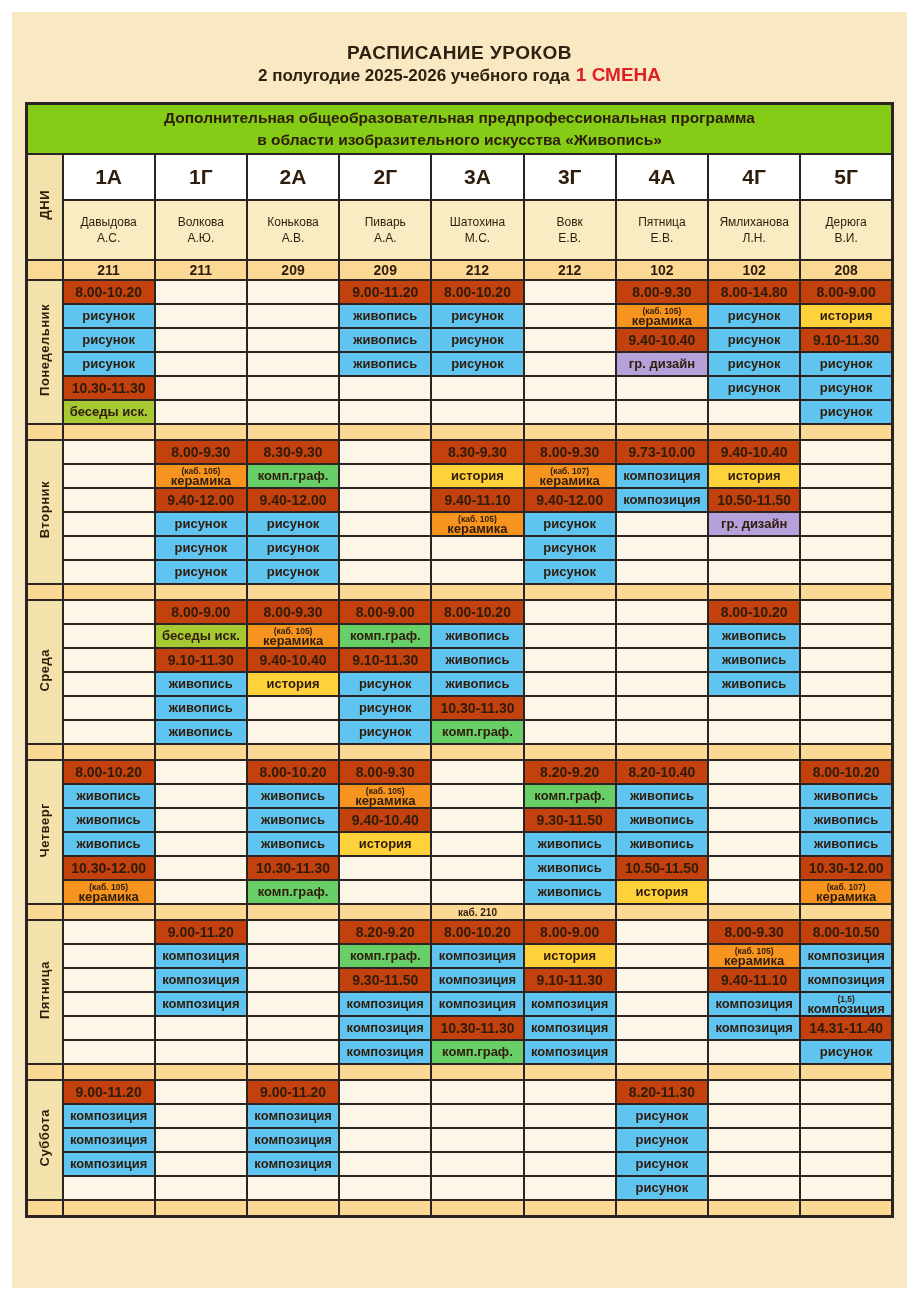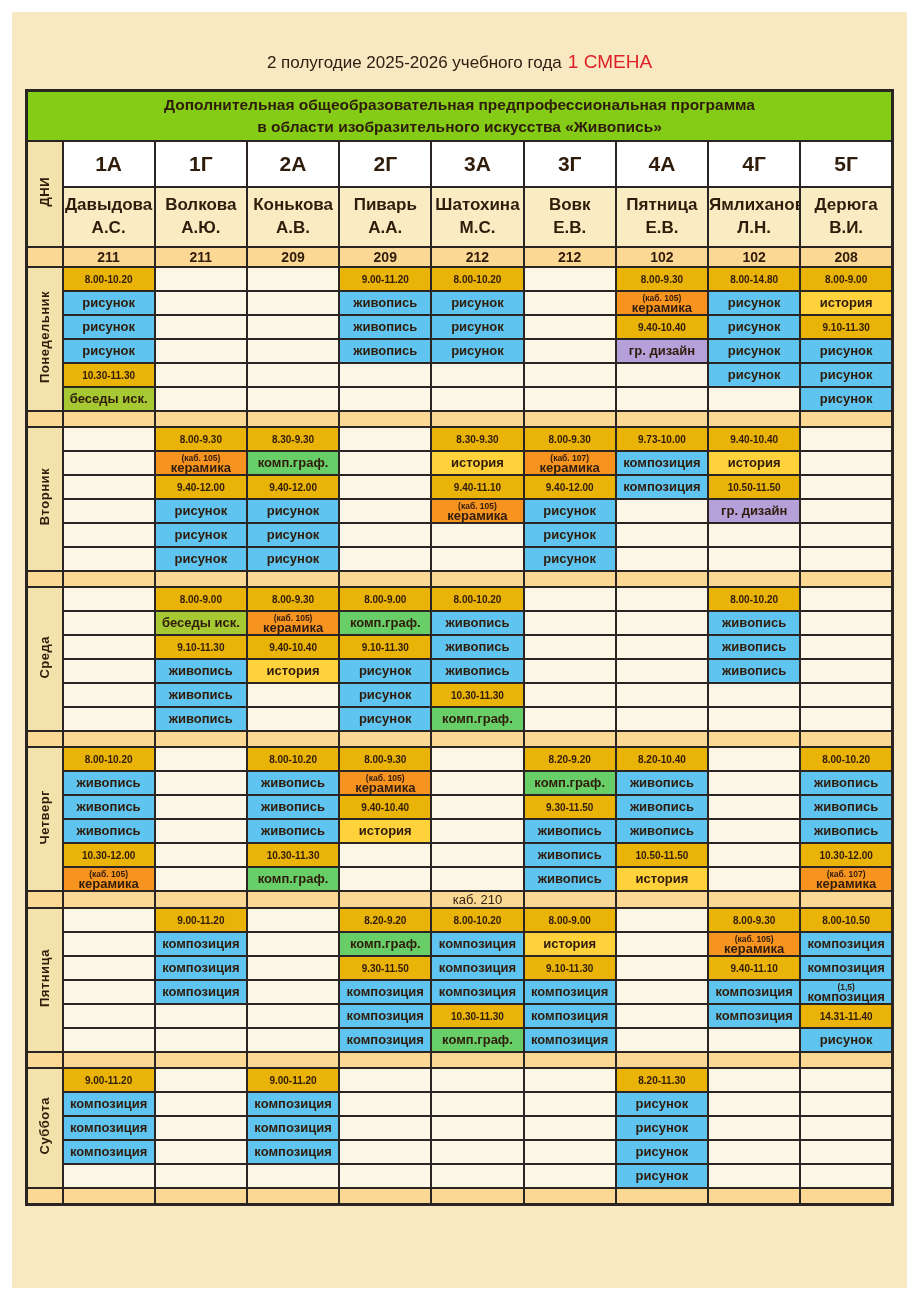--- a/index.html
+++ b/index.html
@@ -1,52 +1,53 @@
 <!DOCTYPE html>
 <html><head>
 <meta charset="utf-8">
 <style>
   html,body { margin:0; padding:0; background:#ffffff; }
   body { width:919px; height:1300px; font-family:"Liberation Sans", sans-serif; position:relative; }
   .page { position:absolute; left:12px; top:12px; width:895px; height:1276px; background:#f8e9c3; }
   .titles { text-align:center; padding-top:30px; color:#2f2012; }
   .main-title { font-size:19px; font-weight:bold; letter-spacing:.5px; }
   .sub-title  { font-size:17px; font-weight:bold; margin-top:16px; }
-  .term-line  { font-size:17px; font-weight:normal; margin-top:9px; }
+  .term-line  { font-size:17px; font-weight:bold; }
   .shift { color:#df1f26; font-size:19px; margin-left:6px; }
 
   table.sched { border-collapse:collapse; width:869px; margin:16px auto 0 auto; table-layout:fixed;
                 border:3px solid #2a2522; background:#fbf6e6; }
   table.sched td { border:2px solid #2a2522; text-align:center; vertical-align:middle; padding:0;
                    overflow:hidden; color:#2f1c0b; }
 
   .banner-cell { background:#84cc16; height:48px; font-size:15.5px; font-weight:bold; line-height:1.45; }
 
   .dni-cell   { background:#f4e2ac; }
   .day-cell   { background:#f4e2ac; }
   .vert { writing-mode:vertical-rl; transform:rotate(180deg); font-weight:bold; font-size:13px;
           letter-spacing:.5px; white-space:nowrap; display:inline-block; }
 
   .group-cell   { background:#ffffff; height:44px; font-size:21px; font-weight:bold; color:#3d1e0c; }
-  .teacher-cell { background:#faecc2; height:58px; font-size:17px; font-weight:bold; line-height:1.35; }
+  .teacher-cell { background:#faecc2; height:58px; font-size:12px; font-weight:normal; line-height:1.35; }
   .band-cell    { background:#fbd894; }
   .room-cell    { height:18px; font-size:14px; font-weight:bold; color:#3d1e0c; }
-  .sep-cell     { height:14px; font-size:13px; font-weight:normal; color:#2f1c0b; }
+  .sep-cell     { height:14px; font-size:10px; font-weight:bold; color:#2f1c0b; }
 
   .empty-cell  { background:#fbf6e6; height:22px; }
-  .time-cell   { background:#eab308; height:22px; font-size:10px; font-weight:bold; color:#c8202a; }
+  .time-cell   { background:#c2410c; height:22px; font-size:14px; font-weight:bold; color:#c8202a; }
   .lesson-cell { height:22px; font-size:13px; font-weight:bold; }
   .cell-note   { font-size:8.5px; line-height:8px; padding-top:1px; font-weight:bold; }
   .lesson-text { line-height:12px; }
 </style>
 </head>
 <body>
 
 <div class="page">
   <div class="titles">
+    <div class="main-title">РАСПИСАНИЕ УРОКОВ</div>
     <div class="term-line"><span>2 полугодие 2025-2026 учебного года</span><span class="shift">1 СМЕНА</span></div>
   </div>
 
   <table class="sched">
     <colgroup>
       <col style="width:36px">
       <col>
         <col>
         <col>
         <col>

